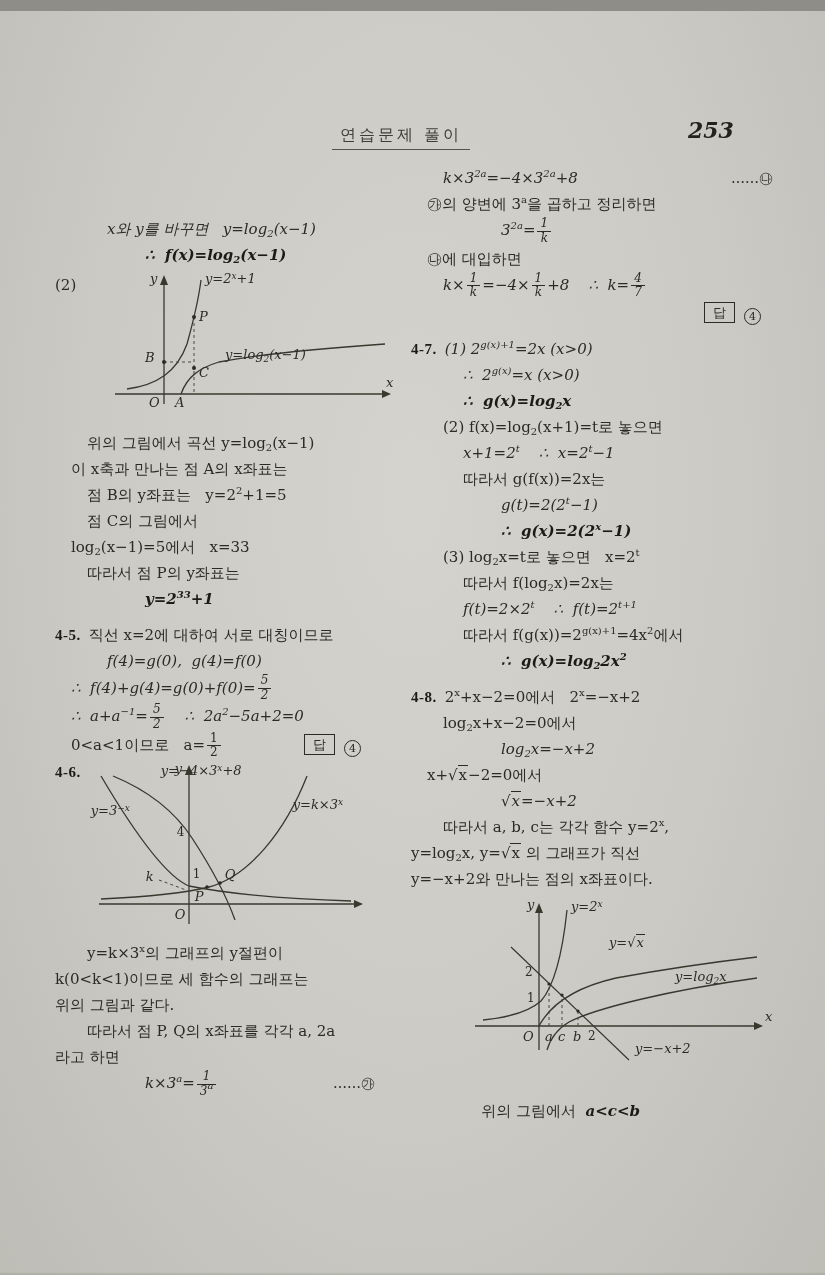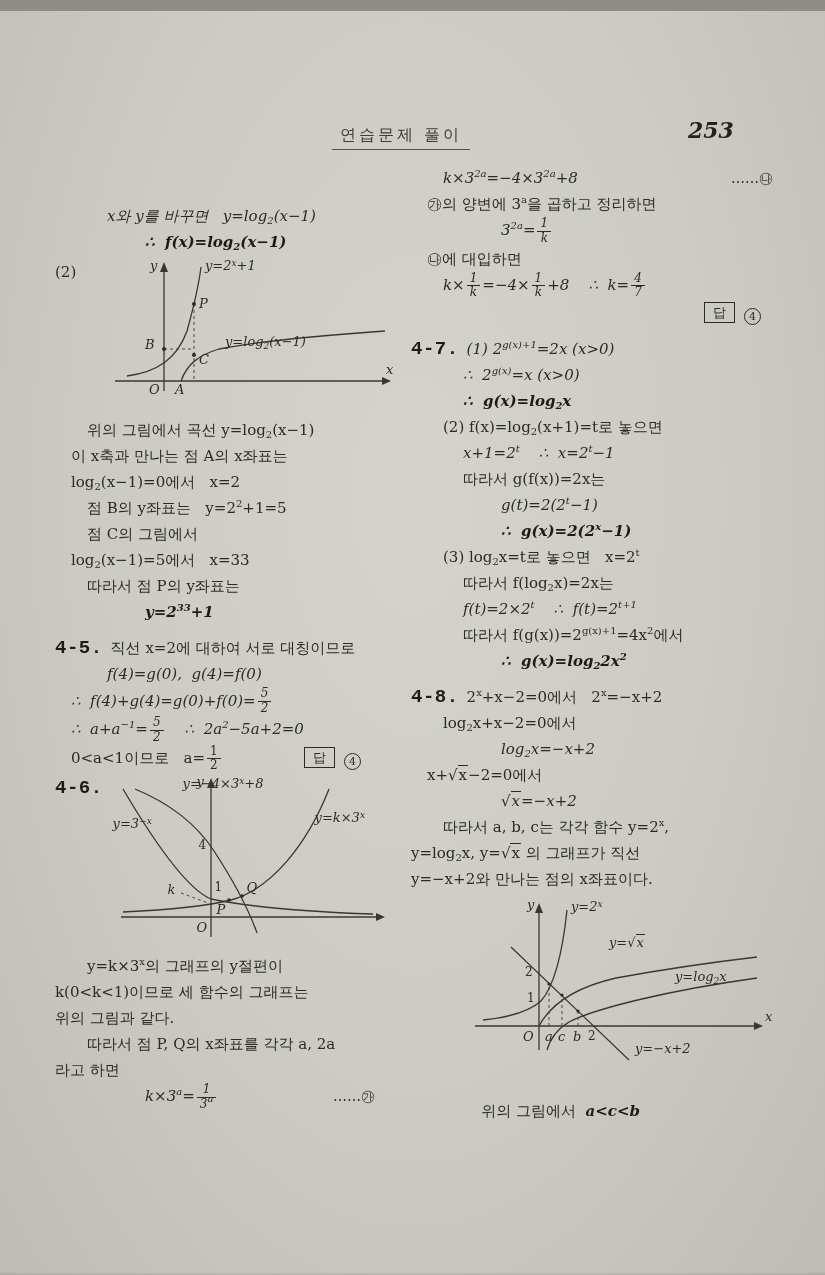--- a/index.html
+++ b/index.html
@@ -17,22 +17,22 @@
   
   .cols{position:absolute;top:154px;left:55px;width:740px;display:flex;gap:14px;align-items:center}
   .colL{width:342px}
   .colR{width:384px}
   .line{font-size:15px;line-height:26px;white-space:pre-wrap}
   .i1{padding-left:16px}.i2{padding-left:32px}.i3{padding-left:52px}.i4{padding-left:90px}
   .b{font-weight:700;color:#1c1b16}
   .it{font-style:italic}
   .row{display:flex;align-items:baseline}
   .mt{margin-top:10px}
-  .qnum{font-weight:700;font-size:19px;margin-right:8px;color:#1c1b16;
-    font-family:Liberation Mono, monospace;letter-spacing:.5px;flex:none}
+  .qnum{font-weight:700;font-size:15px;margin-right:8px;color:#1c1b16;
+    font-family:Liberation Serif, serif;letter-spacing:.5px;flex:none}
   sup{font-size:10px;line-height:0;vertical-align:6px}
   sub{font-size:10px;line-height:0;vertical-align:-3px}
   .frac{display:inline-block;vertical-align:middle;text-align:center;font-size:12px;line-height:1.15;margin:0 2px}
   .fn{display:block;border-bottom:1px solid currentColor;padding:0 3px}
   .fd{display:block;padding:0 3px}
   .sqrt{white-space:nowrap}
   .sqb{border-top:1.2px solid currentColor;padding:0 1px}
   .ansr{margin-left:auto;flex:none;white-space:nowrap}
   .ansbox{display:inline-block;border:1.4px solid #2b2a25;padding:0 8px;font-size:13px;line-height:19px;margin-right:9px;vertical-align:1px}
   .circ{display:inline-block;width:17px;height:17px;border:1.3px solid #2b2a25;border-radius:50%;
@@ -102,21 +102,20 @@
           <span class="glabel" style="left:100px;top:94px">C</span>
           <span class="glabel" style="left:76px;top:124px">A</span>
           <span class="glabel" style="left:50px;top:124px">O</span>
           <span class="glabel" style="left:287px;top:104px">x</span>
           <span class="glabel" style="left:51px;top:0">y</span>
         </div>
       </div>
 
       <div class="line i2"><span>위의 그림에서 곡선 y=log<sub>2</sub>(x−1)</span></div>
       <div class="line i1"><span>이 x축과 만나는 점 A의 x좌표는</span></div>
-      <div class="line i1"><span>log<sub>2</sub>(x−1)=0에서   x=2</span></div>
       <div class="line i2"><span>점 B의 y좌표는   y=2<sup>2</sup>+1=5</span></div>
       <div class="line i2"><span>점 C의 그림에서</span></div>
       <div class="line i1"><span>log<sub>2</sub>(x−1)=5에서   x=33</span></div>
       <div class="line i2"><span>따라서 점 P의 y좌표는</span></div>
       <div class="line i4 it b"><span>y=2<sup>33</sup>+1</span></div>
 
       <div class="line row mt">
         <span class="qnum">4-5.</span>
         <span>직선 x=2에 대하여 서로 대칭이므로</span>
       </div>

